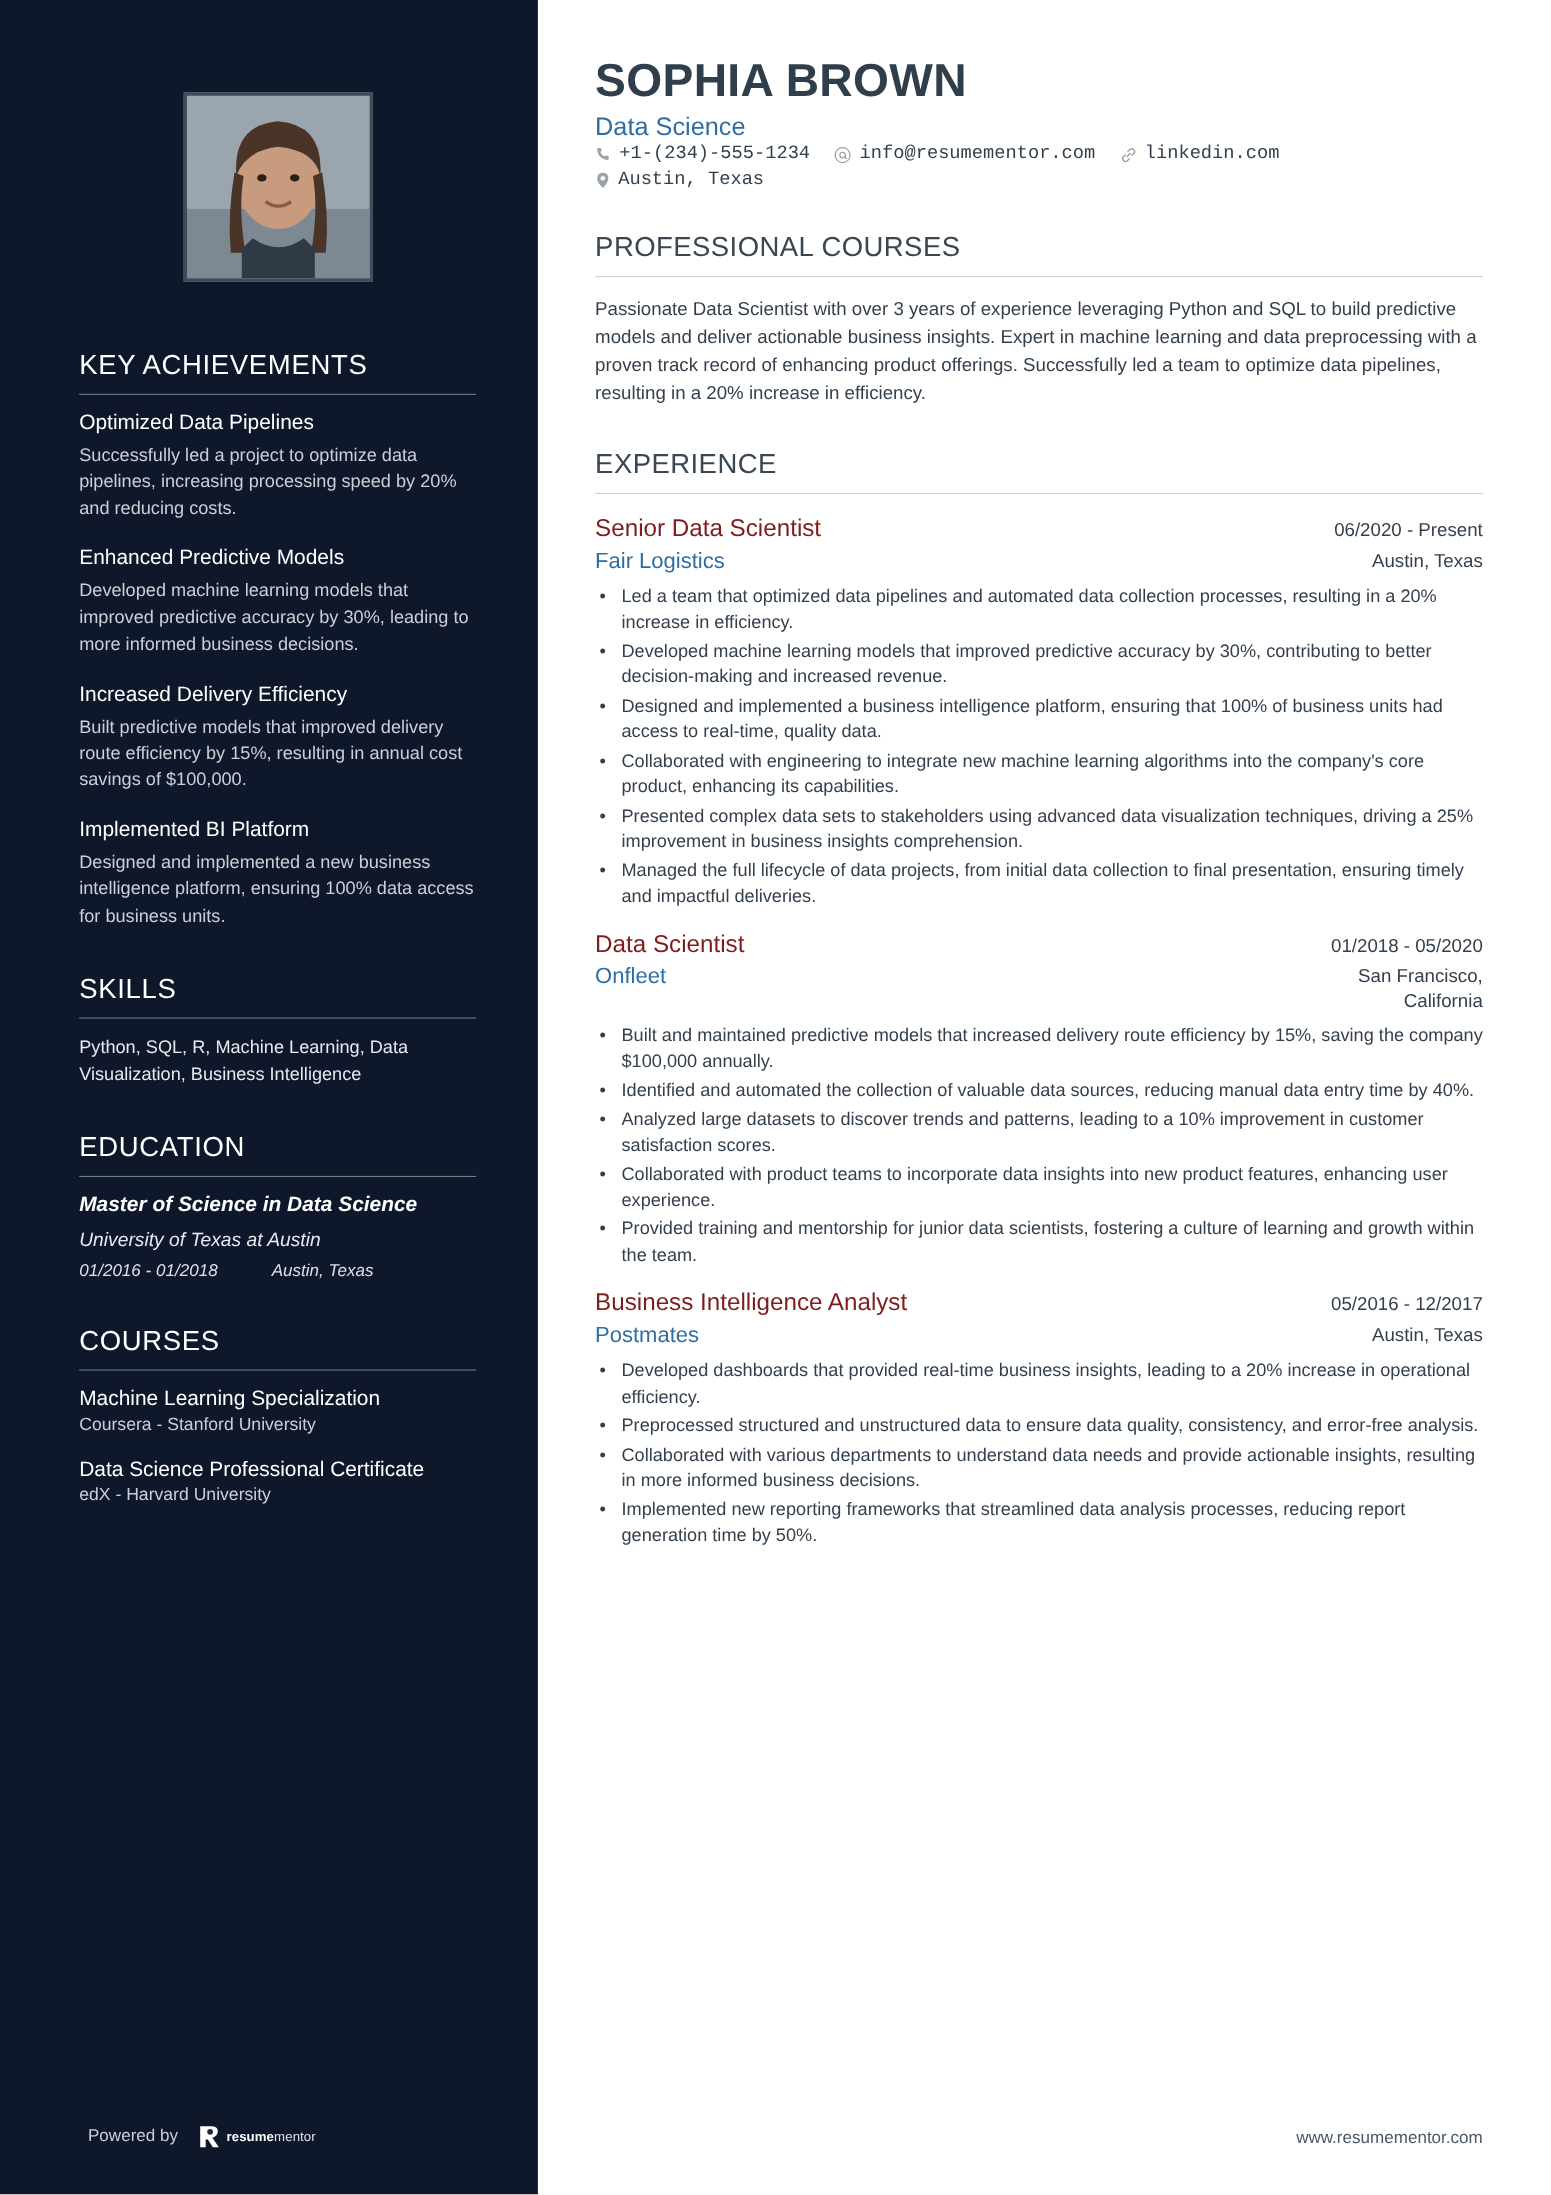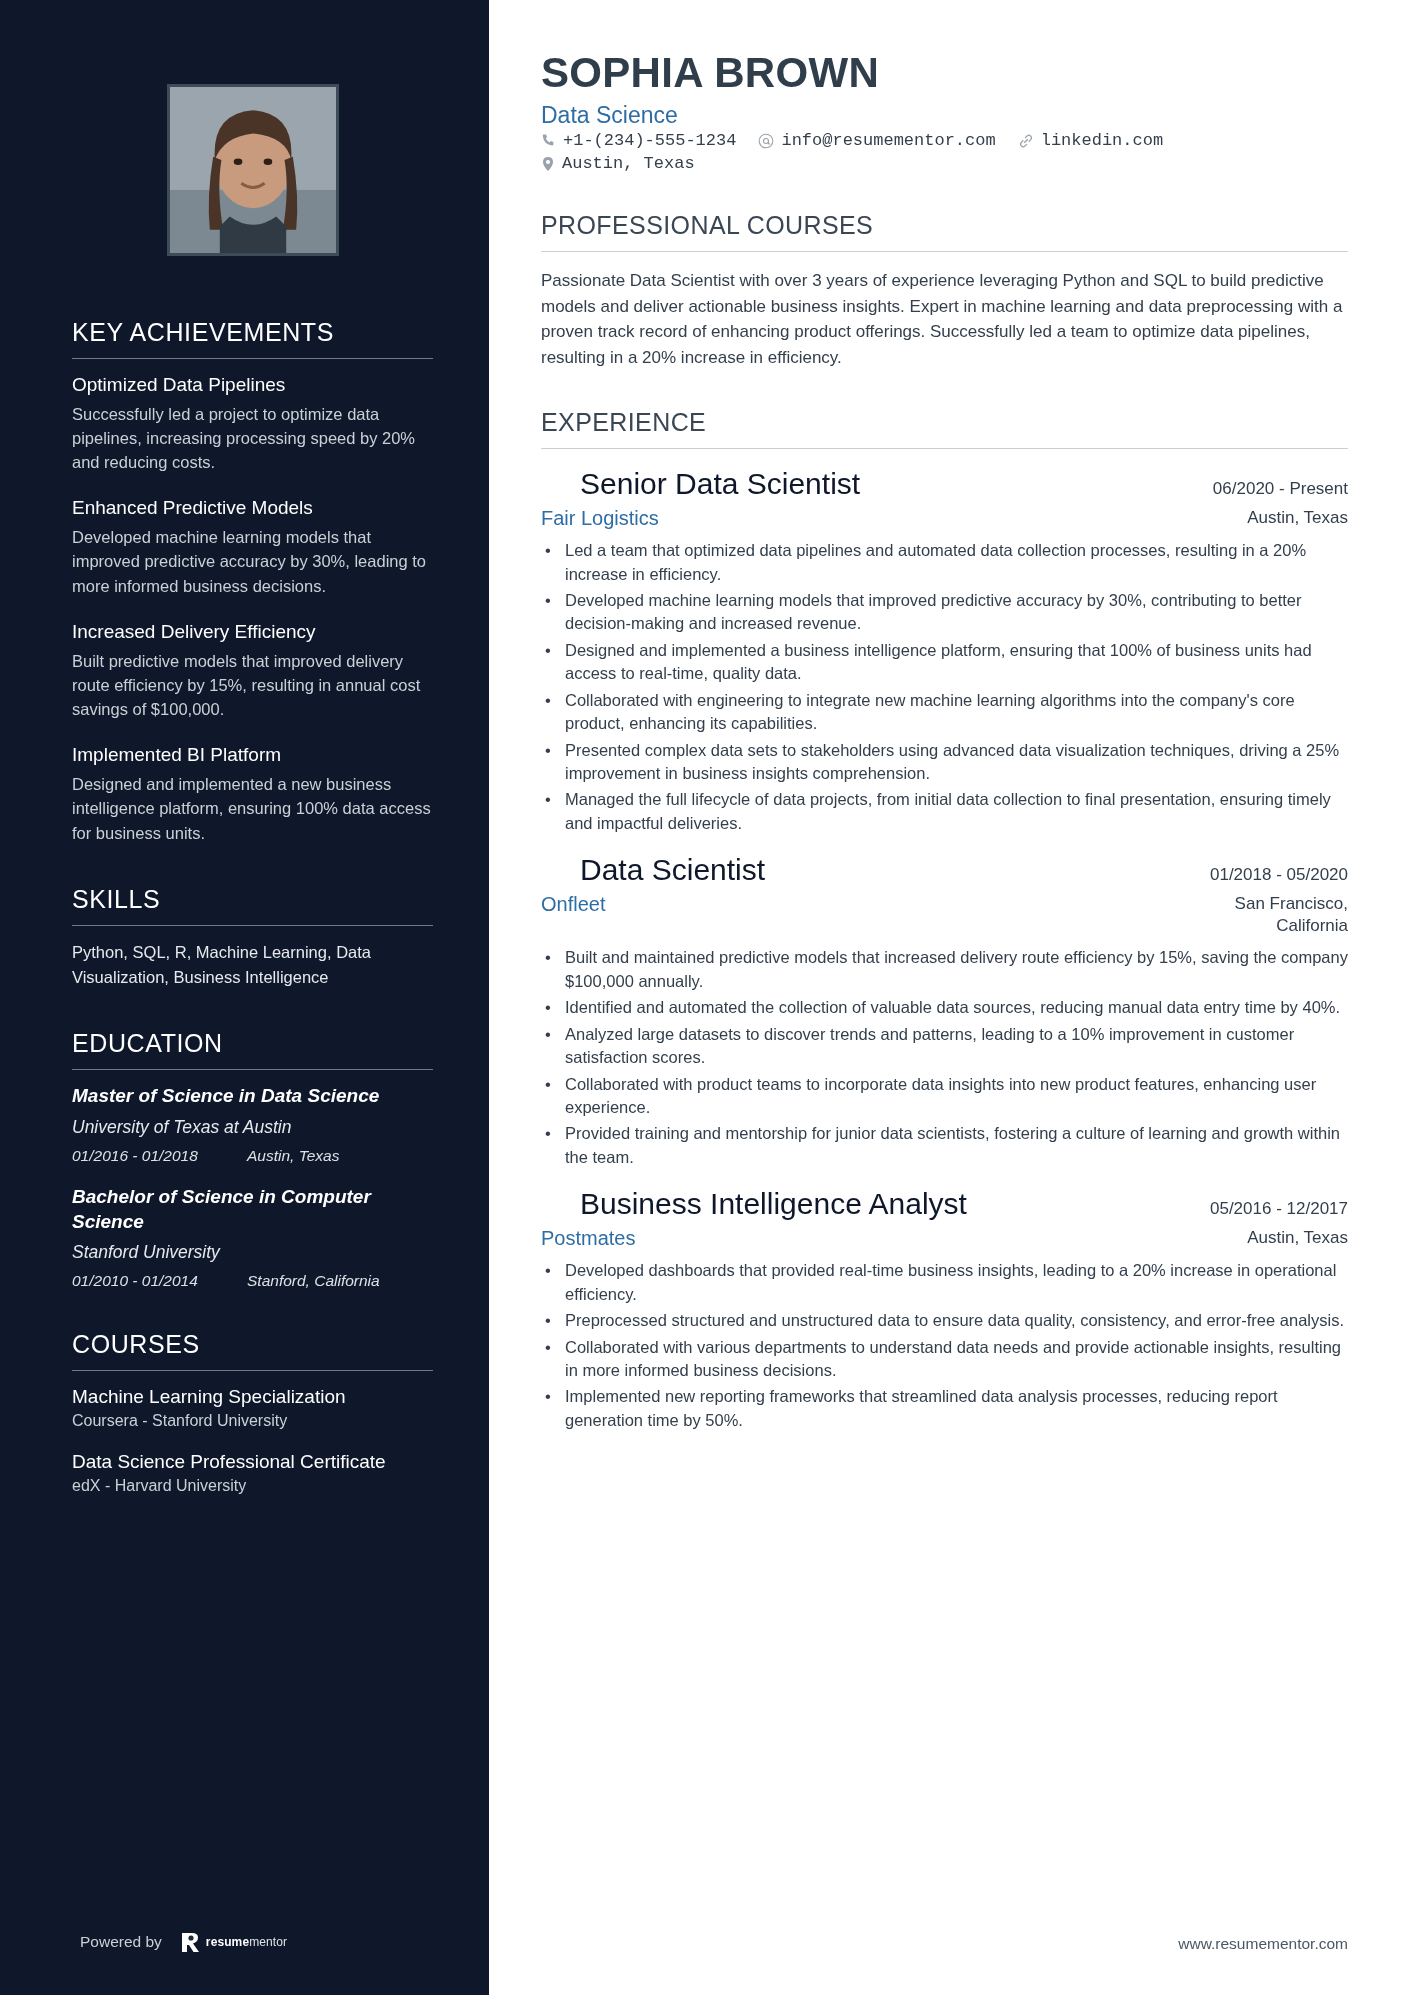--- a/index.html
+++ b/index.html
@@ -76,21 +76,21 @@
   .contact svg { flex: 0 0 auto; }
 
   .sec { margin-top: 38px; }
   .sec-head { font-size: 25px; font-weight: 400; color: #3a4653; padding-bottom: 11px; letter-spacing: .4px; }
   .sec-rule { height: 1px; background: #c9cfd5; }
 
   .summary { font-size: 17px; color: #333f4c; line-height: 1.5; margin-top: 16px; }
 
   .job { margin-top: 18px; }
   .job-row1 { display: flex; justify-content: space-between; align-items: baseline; }
-  .job-title { font-size: 30px; color: #0f172a; margin-left: 39px; }
+  .job-title { font-size: 22px; color: #7f1d1d; }
   .job-date { font-size: 17px; color: #333f4c; white-space: nowrap; }
   .job-row2 { display: flex; justify-content: space-between; align-items: flex-start; margin-top: 6px; }
   .job-company { font-size: 20px; color: #2e6da4; }
   .job-loc { font-size: 17px; color: #333f4c; text-align: right; line-height: 1.3; max-width: 180px; }
   .bullets { margin-top: 9px; }
   .bullet { display: flex; font-size: 16.5px; color: #333f4c; line-height: 1.42; margin-bottom: 3px; }
   .bullet-dot { width: 24px; flex: 0 0 24px; text-align: left; padding-left: 4px; }
   .bullet-txt { flex: 1; }
 
   .main-footer {
@@ -156,28 +156,20 @@
 
       <div class="edu">
         <div class="edu-degree">Master of Science in Data Science</div>
         <div class="edu-school">University of Texas at Austin</div>
         <div class="edu-meta">
           <span class="edu-date">01/2016 - 01/2018</span>
           <span class="edu-loc">Austin, Texas</span>
         </div>
       </div>
 
-      <div class="edu">
-        <div class="edu-degree">Bachelor of Science in Computer Science</div>
-        <div class="edu-school">Stanford University</div>
-        <div class="edu-meta">
-          <span class="edu-date">01/2010 - 01/2014</span>
-          <span class="edu-loc">Stanford, California</span>
-        </div>
-      </div>
     </section>
 
     <section class="side-section">
       <div class="side-head">COURSES</div>
       <div class="side-rule"></div>
 
       <div class="course">
         <div class="course-title">Machine Learning Specialization</div>
         <div class="course-sub">Coursera - Stanford University</div>
       </div>

